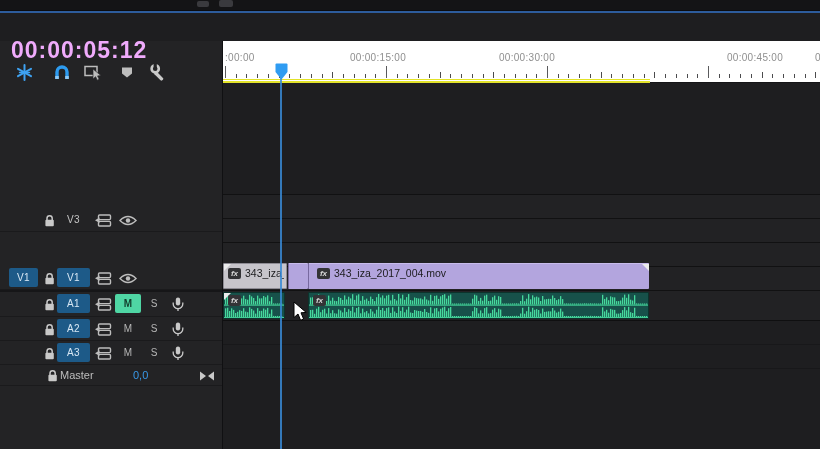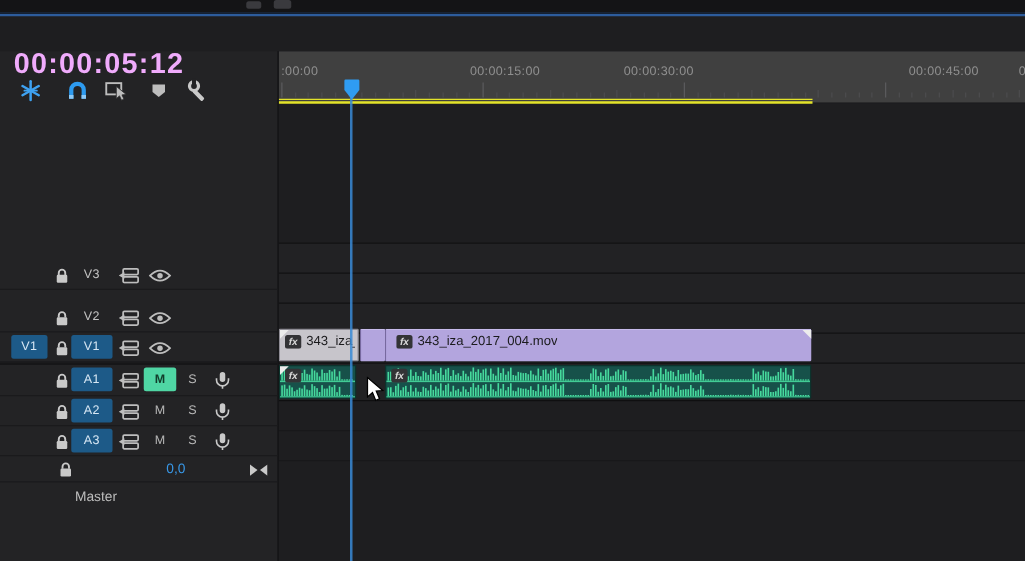--- a/index.html
+++ b/index.html
@@ -34,26 +34,26 @@
   .srcbtn{position:absolute;left:9px;top:2px;width:29px;height:19px;background:#1d5a88;border-radius:2px;
         display:flex;align-items:center;justify-content:center;font-size:10px;color:#d7e7f4;letter-spacing:.3px;}
   .syncbtn{position:absolute;left:94px;top:5px;width:18px;height:14px;display:flex;align-items:center;justify-content:center;}
   .eyebtn{position:absolute;left:118px;top:6px;width:20px;height:12px;display:flex;align-items:center;justify-content:center;}
   .mbtn{position:absolute;left:115px;top:2px;width:26px;height:19px;border-radius:2px;display:flex;align-items:center;justify-content:center;
         font-size:10px;color:#b6b6b6;}
   .mbtn.active{background:#4fd6a4;color:#123c2b;font-weight:700;}
   .sbtn{position:absolute;left:144px;top:2px;width:20px;height:19px;display:flex;align-items:center;justify-content:center;font-size:10px;color:#b6b6b6;}
   .micbtn{position:absolute;left:170px;top:4px;width:16px;height:16px;display:flex;align-items:center;justify-content:center;}
   .av-divider{position:absolute;left:0;top:290px;width:222px;height:2px;background:#161618;}
-  .master-label{position:absolute;left:60px;top:0;height:100%;display:flex;align-items:center;font-size:11px;color:#bdbdbd;margin-top:23px;}
+  .master-label{position:absolute;left:60px;top:0;height:100%;display:flex;align-items:center;font-size:11px;color:#bdbdbd;}
   .master-value{position:absolute;left:133px;top:0;height:100%;display:flex;align-items:center;font-size:11px;color:#3898e8;}
   .bowtie{position:absolute;left:200px;top:6px;width:14px;height:10px;}
   
   .content{position:absolute;left:223px;top:41px;width:597px;height:408px;background:#1e1e20;overflow:hidden;}
-  .ruler{position:absolute;left:0;top:0;width:597px;height:42px;background:#404040;border-bottom:1px solid #151517;box-sizing:border-box;}
+  .ruler{position:absolute;left:0;top:0;width:597px;height:42px;background:#ffffff;border-bottom:1px solid #151517;box-sizing:border-box;}
   .rlabel{position:absolute;top:11px;font-size:10px;color:#8f8f8f;letter-spacing:.3px;white-space:nowrap;}
   .tick{position:absolute;width:1px;background:#4b4b4d;}
   .workarea{position:absolute;left:0;background:#e3e32a;}
   .lanes-strip{position:absolute;left:0;top:153px;width:597px;height:126px;background:#222224;}
   .lane-sep{position:absolute;left:0;width:597px;height:1px;background:rgba(0,0,0,.5);}
   
   .vclip{position:absolute;top:222px;height:26px;box-sizing:border-box;border-radius:1px;}
   .vclip.sel{background:#c7c5cb;border:1px solid #8e8c94;}
   .vclip.norm{background:#b3a5de;border-top:1px solid #c8bcec;border-left:1px solid #77699f;}
   .cliplabel{position:absolute;left:4px;top:3px;display:flex;align-items:center;gap:4px;max-width:calc(100% - 6px);overflow:hidden;}
@@ -151,42 +151,20 @@
         </svg>
       </span>
     <span class="eyebtn">
         <svg width="18" height="11" viewBox="0 0 18 11">
           <path d="M1,5.5 Q9,-2.5 17,5.5 Q9,13.5 1,5.5 Z" fill="none" stroke="#bdbdbd" stroke-width="1.5"></path>
           <circle cx="9" cy="5.5" r="2.2" fill="#bdbdbd"></circle>
         </svg>
       </span>
   </div>
 
-  <div class="trow" style="top:242px;">
-    <span class="lockbtn">
-        <svg width="11" height="13" viewBox="0 0 11 13">
-          <path d="M3,6 V4.3 a2.6,2.6 0 0 1 5.2,0 V6" fill="none" stroke="#c9c9c9" stroke-width="1.5"></path>
-          <rect x="1.4" y="5.8" width="8.4" height="6.4" rx="1" fill="#c9c9c9"></rect>
-        </svg>
-      </span>
-    <span class="tname">V2</span>
-    <span class="syncbtn">
-        <svg width="17" height="13" viewBox="0 0 17 13">
-          <rect x="3.5" y="1" width="12" height="4.6" rx="1" fill="none" stroke="#bdbdbd" stroke-width="1.4"></rect>
-          <rect x="3.5" y="7.4" width="12" height="4.6" rx="1" fill="none" stroke="#bdbdbd" stroke-width="1.4"></rect>
-          <polygon points="0,6.3 4.5,3.6 4.5,9" fill="#bdbdbd"></polygon>
-        </svg>
-      </span>
-    <span class="eyebtn">
-        <svg width="18" height="11" viewBox="0 0 18 11">
-          <path d="M1,5.5 Q9,-2.5 17,5.5 Q9,13.5 1,5.5 Z" fill="none" stroke="#bdbdbd" stroke-width="1.5"></path>
-          <circle cx="9" cy="5.5" r="2.2" fill="#bdbdbd"></circle>
-        </svg>
-      </span>
-  </div>
 
   <div class="trow" style="top:266px;">
     <span class="srcbtn">V1</span>
     <span class="lockbtn">
         <svg width="11" height="13" viewBox="0 0 11 13">
           <path d="M3,6 V4.3 a2.6,2.6 0 0 1 5.2,0 V6" fill="none" stroke="#c9c9c9" stroke-width="1.5"></path>
           <rect x="1.4" y="5.8" width="8.4" height="6.4" rx="1" fill="#c9c9c9"></rect>
         </svg>
       </span>
     <span class="tbtn">V1</span>
@@ -298,21 +276,21 @@
         <svg width="14" height="10" viewBox="0 0 14 10">
           <polygon points="0,0.5 6,5 0,9.5" fill="#c9c9c9"></polygon>
           <polygon points="14,0.5 8,5 14,9.5" fill="#c9c9c9"></polygon>
         </svg>
       </span>
   </div>
 
   <div class="content">
     <div class="ruler">
       <span class="rlabel" style="left:2px;">:00:00</span>
-      <span class="rlabel" style="left:181px;transform:translateX(-50%);">00:00:15:00</span>
+      <span class="rlabel" style="left:155px;transform:translateX(-50%);">00:00:15:00</span>
       <span class="rlabel" style="left:304px;transform:translateX(-50%);">00:00:30:00</span>
       <span class="rlabel" style="left:485px;transform:translateX(-50%);margin-left:47px;">00:00:45:00</span>
       <span class="rlabel" style="left:592px;">0</span>
       <div id="ticks">
           <div class="tick" style="top: 25px; height: 12px; background: rgb(90, 90, 92); left: 2px;"></div>
           <div class="tick" style="top: 33px; height: 4px; left: 13px;"></div>
           <div class="tick" style="top: 33px; height: 4px; left: 23px;"></div>
           <div class="tick" style="top: 33px; height: 4px; left: 34px;"></div>
           <div class="tick" style="top: 33px; height: 4px; left: 45px;"></div>
           <div class="tick" style="top: 31px; height: 6px; left: 56px;"></div>

